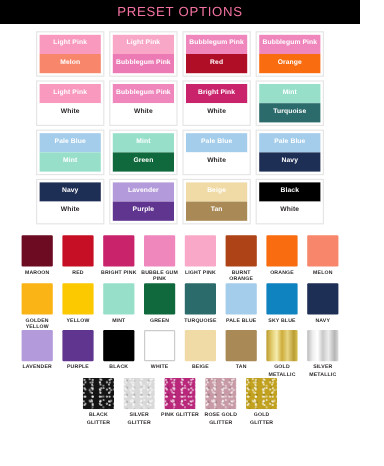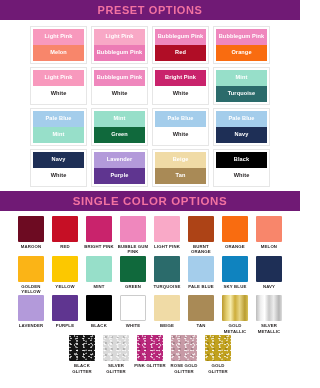--- a/index.html
+++ b/index.html
@@ -17,23 +17,23 @@
     width: 300px;
     height: 388px;
     position: relative;
     background: #ffffff;
     display: flex;
     flex-direction: column;
   }
 
   
   .section-header {
-    background: #701a75;
+    background: #000000;
     text-align: center;
-    font-weight: bold;
+    font-weight: normal;
     color: #f272a1;
     letter-spacing: 0.6px;
   }
   .header-preset {
     font-size: 11px;
     line-height: 20px;
     height: 20px;
   }
   .header-single {
     font-size: 11.5px;
@@ -251,21 +251,20 @@
           <div class="preset-half" style="background: rgb(0, 0, 0); color: rgb(255, 255, 255);">
             <span>Black</span>
           </div>
           <div class="preset-half" style="background: rgb(255, 255, 255); color: rgb(35, 31, 32);">
             <span>White</span>
           </div>
         </div>
       </div>
   </div>
 
-  <div class="section-header header-single">SINGLE COLOR OPTIONS</div>
 
   <div class="single-wrap">
     <div class="single-grid" id="single-grid">
         <div class="swatch-cell">
           <div class="swatch-chip" style="background: rgb(109, 11, 34);"></div>
           <div class="swatch-label">MAROON</div>
         </div>
         <div class="swatch-cell">
           <div class="swatch-chip" style="background: rgb(198, 15, 37);"></div>
           <div class="swatch-label">RED</div>

